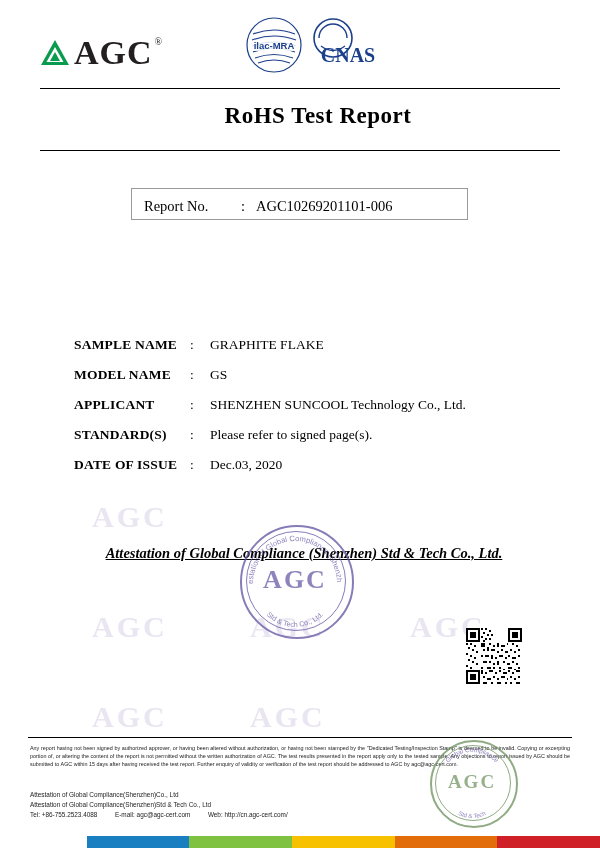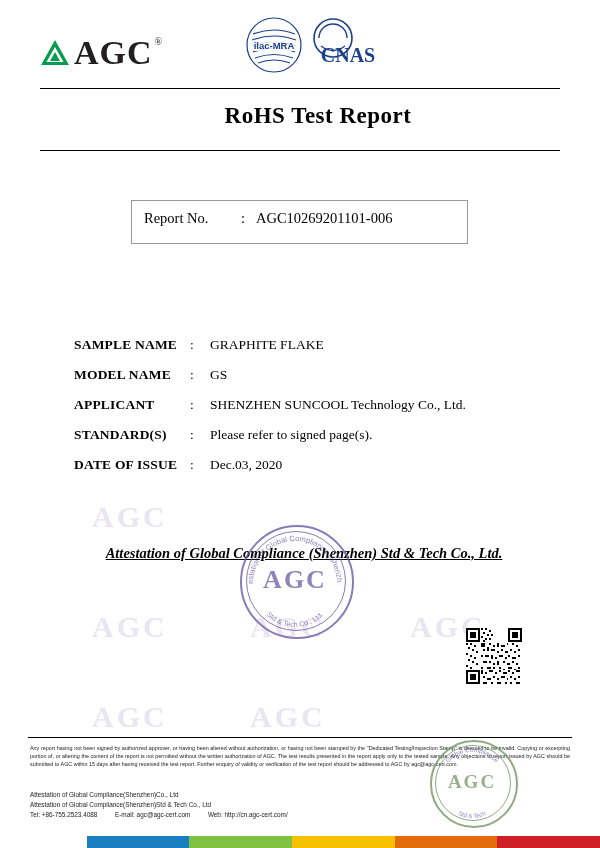--- a/index.html
+++ b/index.html
@@ -110,24 +110,24 @@
     position: absolute;
     top: 150px;
     left: 40px;
     right: 40px;
     border-top: 1px solid #000;
   }
 
   
   .report-box {
     position: absolute;
-    top: 200px;
+    top: 188px;
     left: 131px;
     width: 337px;
-    height: 44px;
+    height: 32px;
     border: 1px solid #999;
     box-sizing: border-box;
   }
   .report-box .lbl {
     position: absolute;
     left: 12px;
     top: 9px;
     font-size: 14.5px;
   }
   .report-box .colon {

